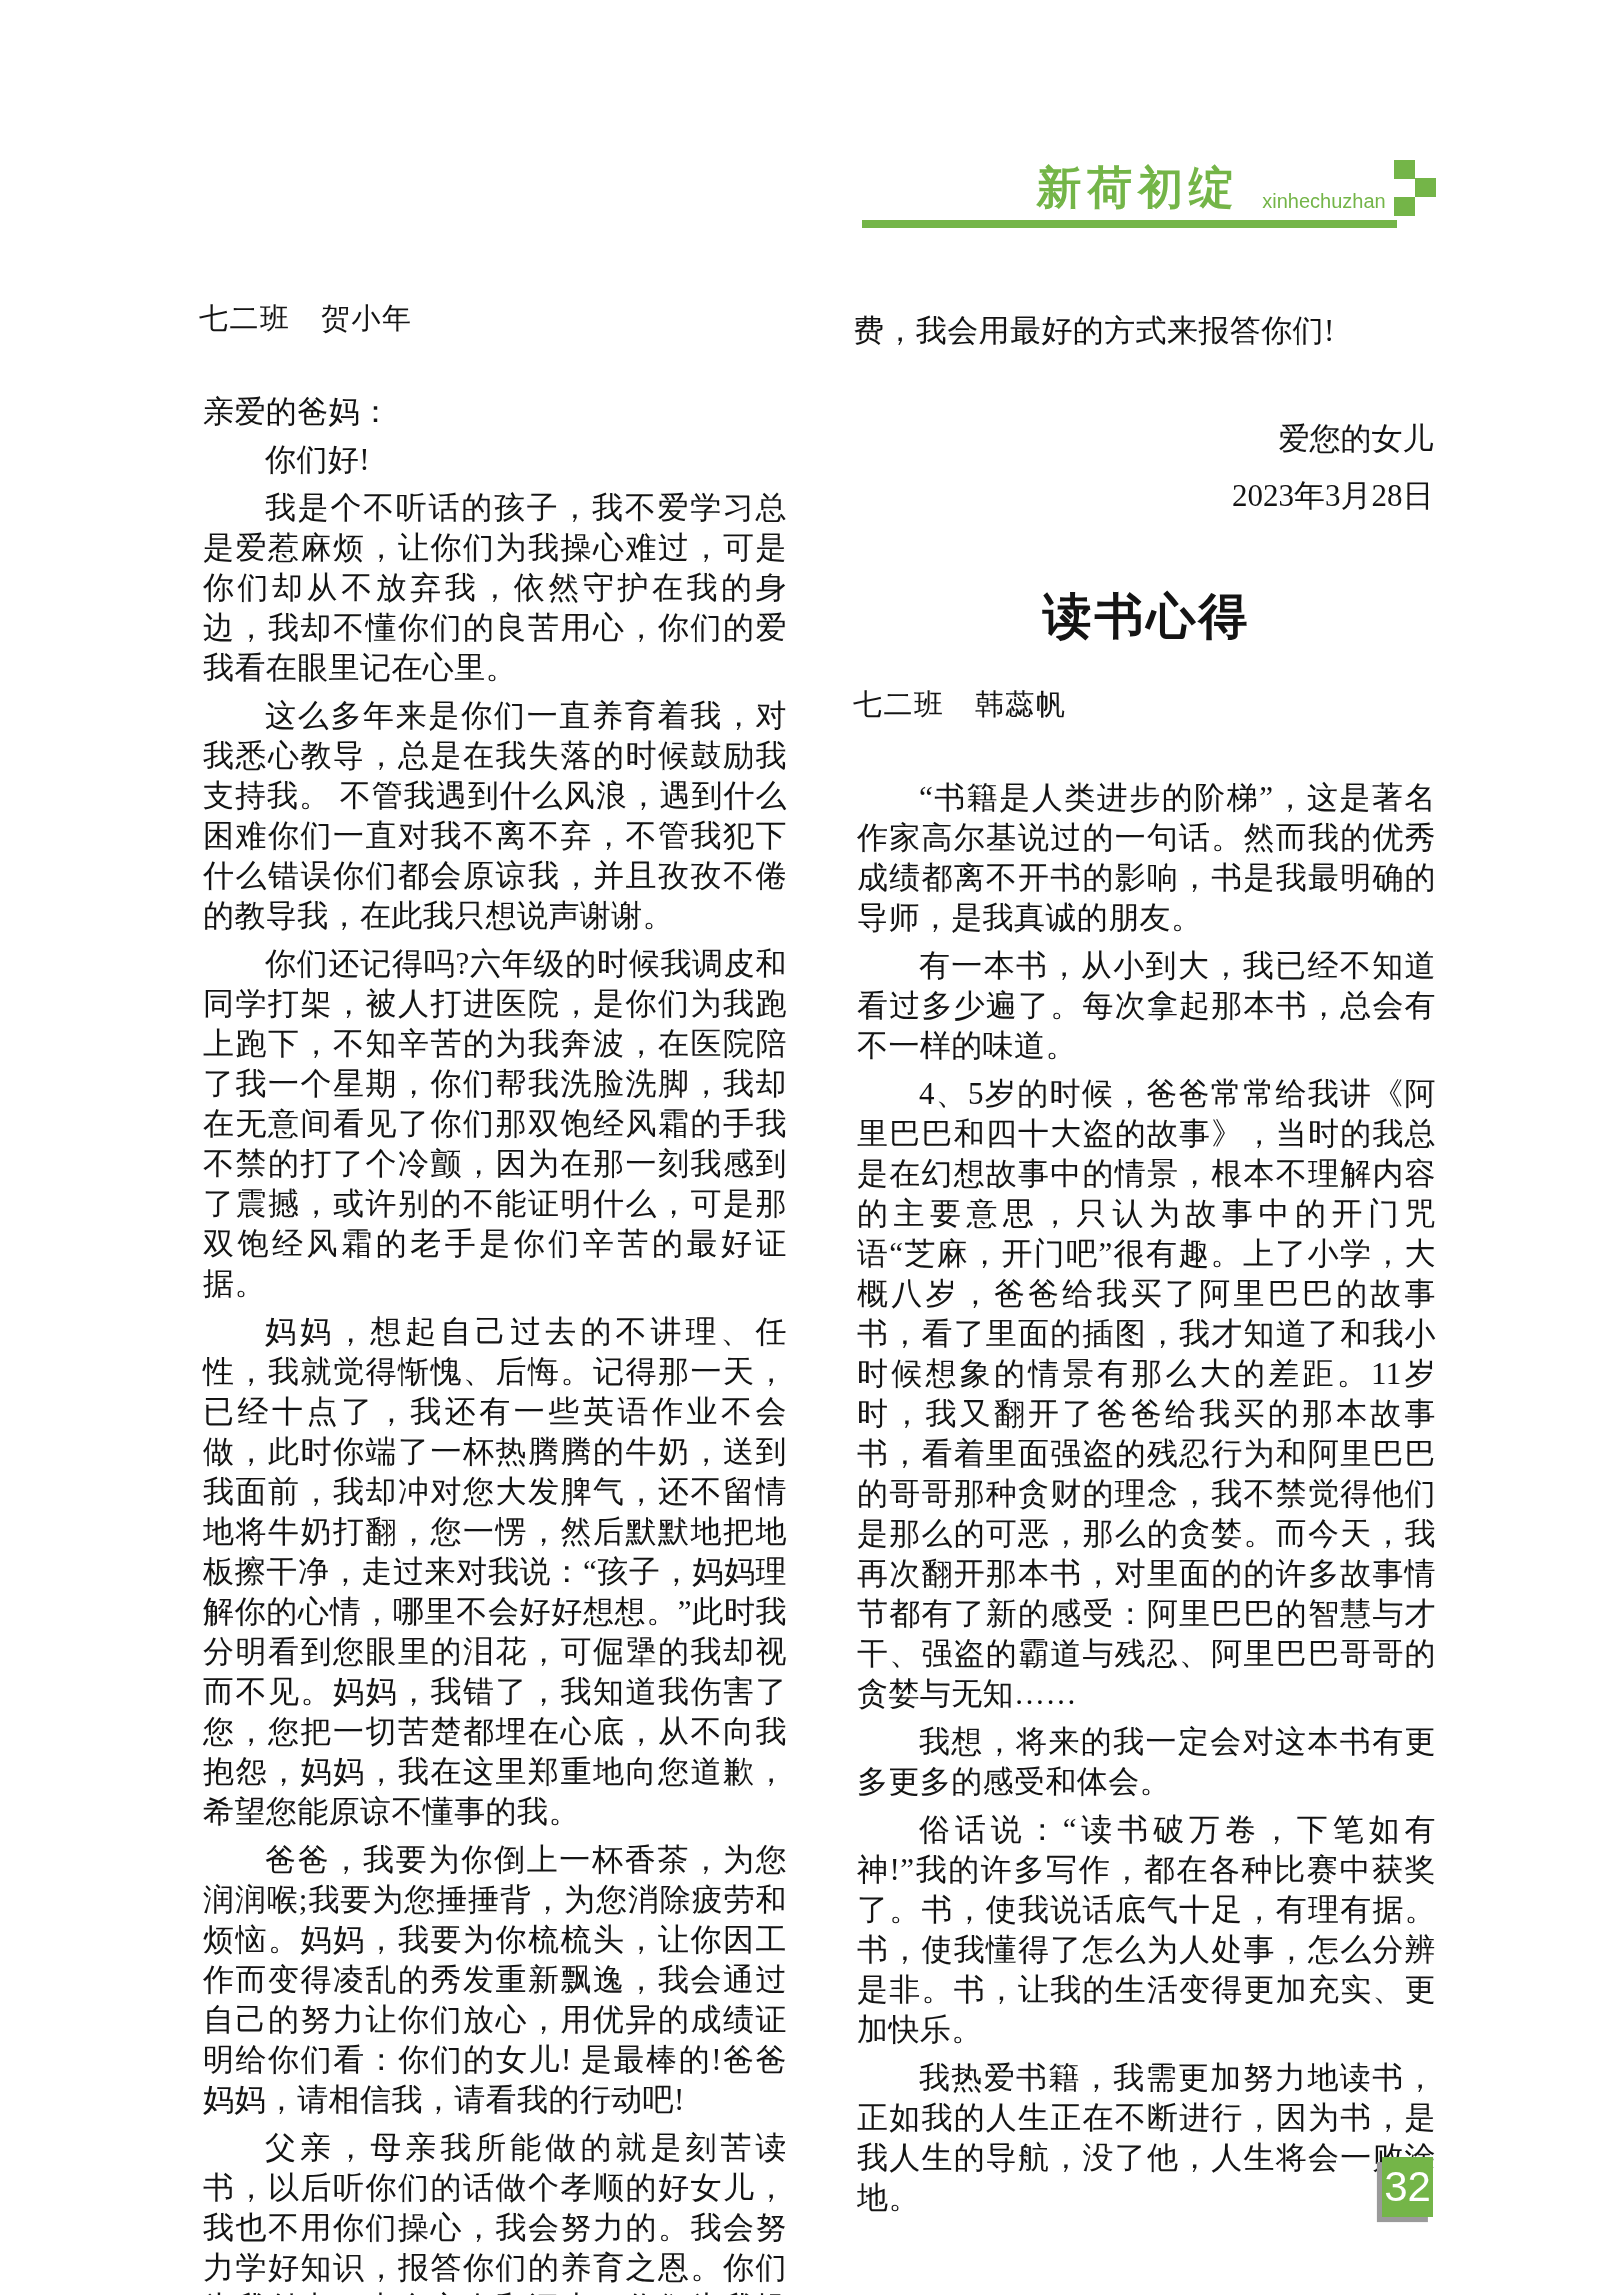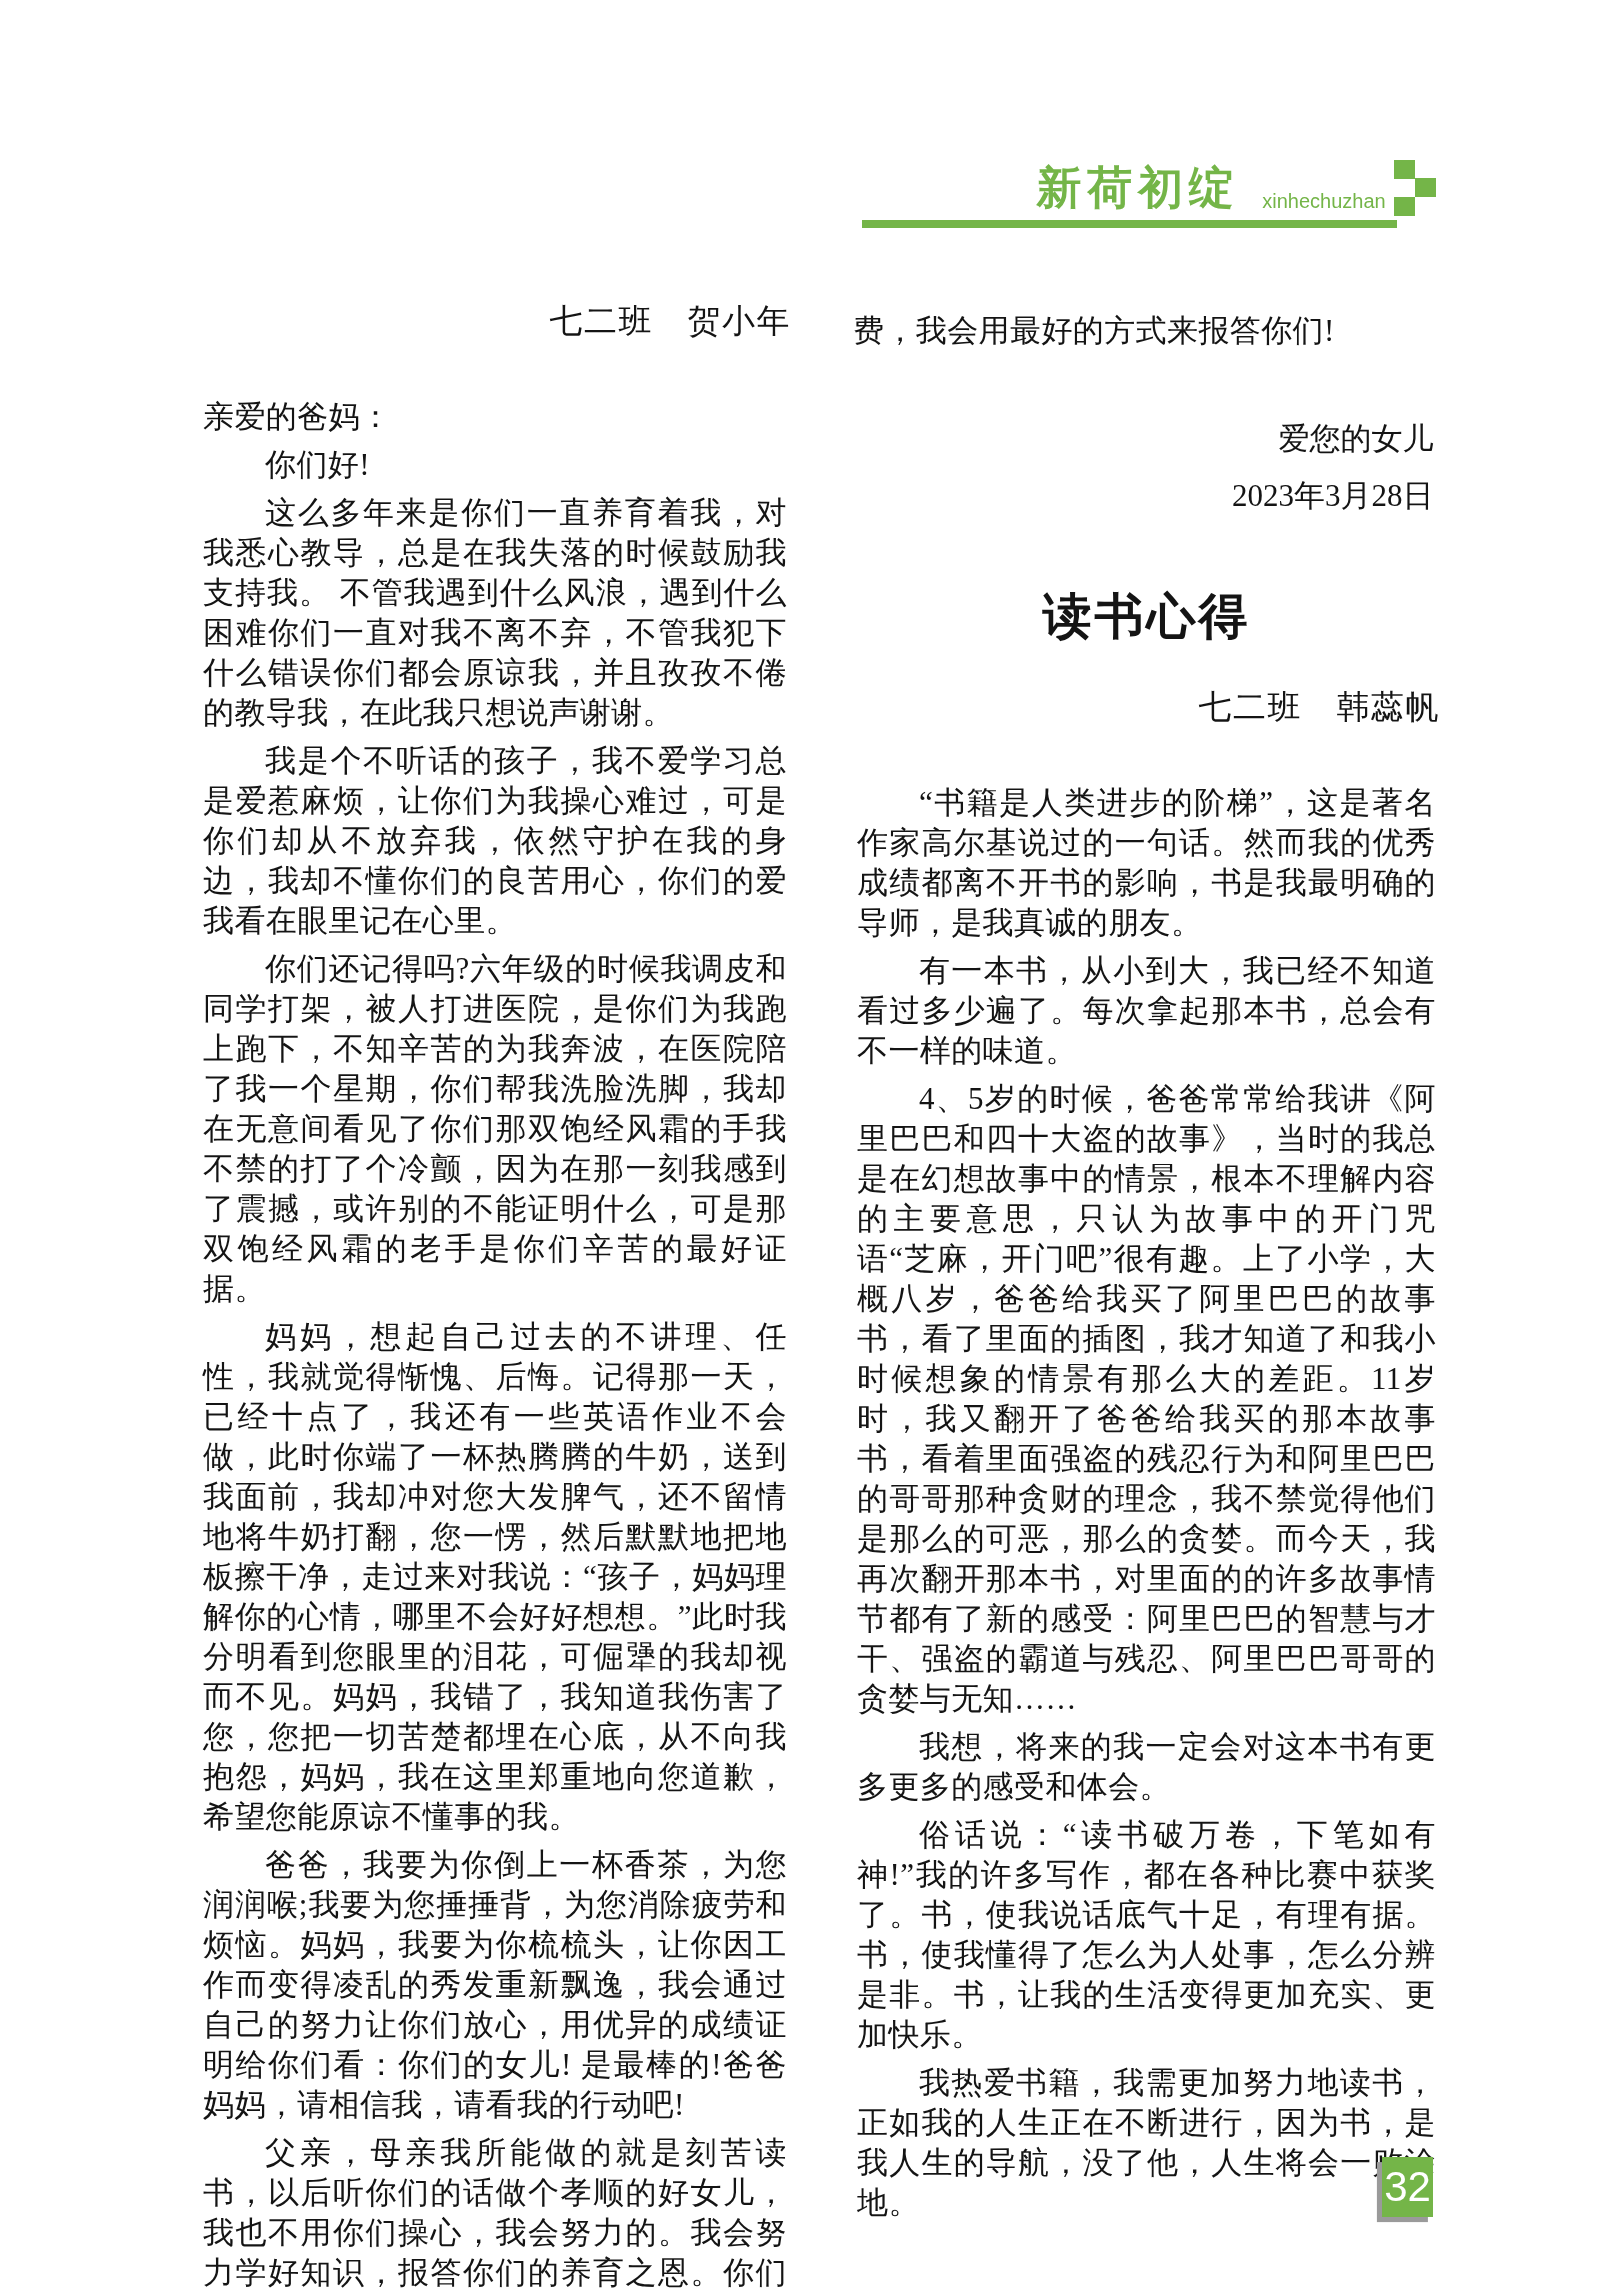--- a/index.html
+++ b/index.html
@@ -71,22 +71,22 @@
 
   .article-title {
     text-align: center;
     font-size: 49px;
     font-weight: bold;
     letter-spacing: 2.9px;
     line-height: 1.15;
     margin-bottom: 32px;
   }
   .byline {
-    text-align: right;
-    font-size: 33px;
+    text-align: left;
+    font-size: 29px;
     letter-spacing: 1.5px;
     margin-bottom: 41px;
   }
   .body-text p {
     font-size: 31px;
     line-height: 40px;
     text-align: justify;
     text-indent: 2em;
     letter-spacing: 0.4px;
   }
@@ -135,22 +135,22 @@
     <span class="sq sq1"></span>
     <span class="sq sq2"></span>
     <span class="sq sq3"></span>
   </div>
 
   <section class="col col-left">
     <div class="byline">七二班　贺小年</div>
     <div class="body-text">
       <p class="no-indent">亲爱的爸妈：</p>
       <p>你们好!</p>
+      <p>我是个不听话的孩子，我不爱学习总是爱惹麻烦，让你们为我操心难过，可是你们却从不放弃我，依然守护在我的身边，我却不懂你们的良苦用心，你们的爱我看在眼里记在心里。</p>
       <p>这么多年来是你们一直养育着我，对我悉心教导，总是在我失落的时候鼓励我支持我。 不管我遇到什么风浪，遇到什么困难你们一直对我不离不弃，不管我犯下什么错误你们都会原谅我，并且孜孜不倦的教导我，在此我只想说声谢谢。</p>
-      <p>我是个不听话的孩子，我不爱学习总是爱惹麻烦，让你们为我操心难过，可是你们却从不放弃我，依然守护在我的身边，我却不懂你们的良苦用心，你们的爱我看在眼里记在心里。</p>
       <p>你们还记得吗?六年级的时候我调皮和同学打架，被人打进医院，是你们为我跑上跑下，不知辛苦的为我奔波，在医院陪了我一个星期，你们帮我洗脸洗脚，我却在无意间看见了你们那双饱经风霜的手我不禁的打了个冷颤，因为在那一刻我感到了震撼，或许别的不能证明什么，可是那双饱经风霜的老手是你们辛苦的最好证据。</p>
       <p>妈妈，想起自己过去的不讲理、任性，我就觉得惭愧、后悔。记得那一天，已经十点了，我还有一些英语作业不会做，此时你端了一杯热腾腾的牛奶，送到我面前，我却冲对您大发脾气，还不留情地将牛奶打翻，您一愣，然后默默地把地板擦干净，走过来对我说：“孩子，妈妈理解你的心情，哪里不会好好想想。”此时我分明看到您眼里的泪花，可倔犟的我却视而不见。妈妈，我错了，我知道我伤害了您，您把一切苦楚都埋在心底，从不向我抱怨，妈妈，我在这里郑重地向您道歉，希望您能原谅不懂事的我。</p>
       <p>爸爸，我要为你倒上一杯香茶，为您润润喉;我要为您捶捶背，为您消除疲劳和烦恼。妈妈，我要为你梳梳头，让你因工作而变得凌乱的秀发重新飘逸，我会通过自己的努力让你们放心，用优异的成绩证明给你们看：你们的女儿! 是最棒的!爸爸妈妈，请相信我，请看我的行动吧!</p>
       <p>父亲，母亲我所能做的就是刻苦读书，以后听你们的话做个孝顺的好女儿，我也不用你们操心，我会努力的。我会努力学好知识，报答你们的养育之恩。你们为我付出了太多心血和汗水，你们为我操碎了心，你们为我累白了两鬓的头发，你们为我压弯了挺直的腰板，你们为我做的一切我都看到了，我不会让你们的付出白白浪</p>
     </div>
   </section>
 
   <section class="col col-right">
     <div class="body-text">
       <p class="no-indent">费，我会用最好的方式来报答你们!</p>

